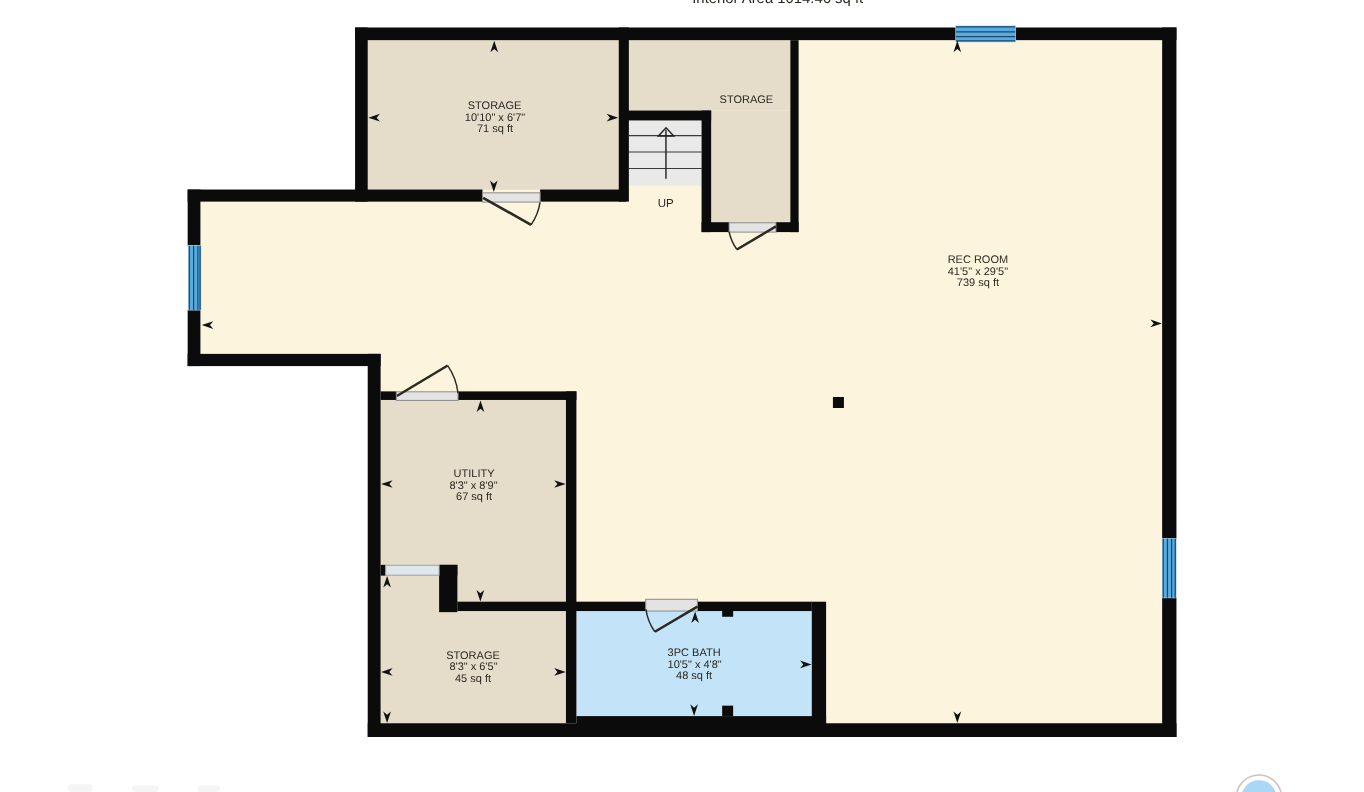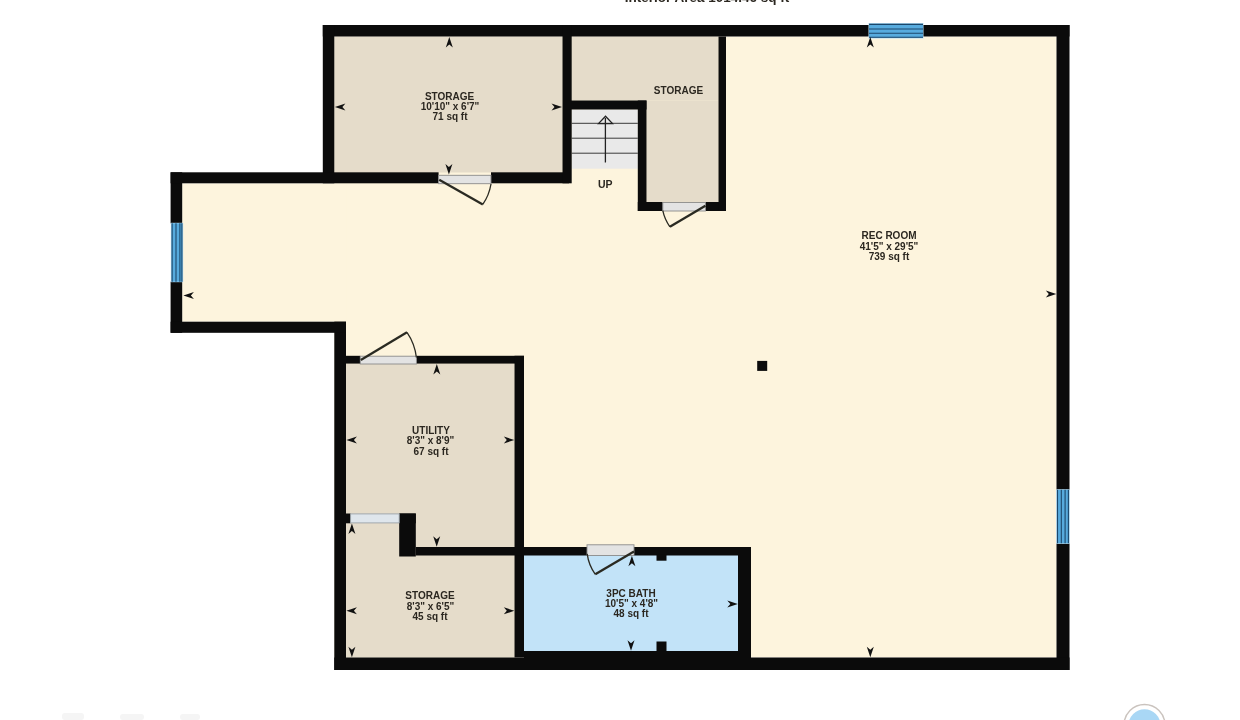--- a/index.html
+++ b/index.html
@@ -1,17 +1,17 @@
 <!DOCTYPE html>
 <html><head>
 <meta charset="utf-8">
 <style>
   html,body{margin:0;padding:0;background:#ffffff;}
   .wrap{position:relative;width:1240px;height:720px;overflow:hidden;background:#fff;
-        font-family:"Liberation Sans", sans-serif;font-weight:bold;}
+        font-family:"Liberation Sans", sans-serif;}
   svg{position:absolute;left:0;top:0;}
   text{font-family:"Liberation Sans", sans-serif;fill:#2b2720;}
 </style>
 </head>
 <body>
 <div class="wrap">
 <svg width="1240" height="720" viewBox="0 0 1240 720">
 
   <rect x="0" y="0" width="1240" height="720" fill="#ffffff"></rect>
 

